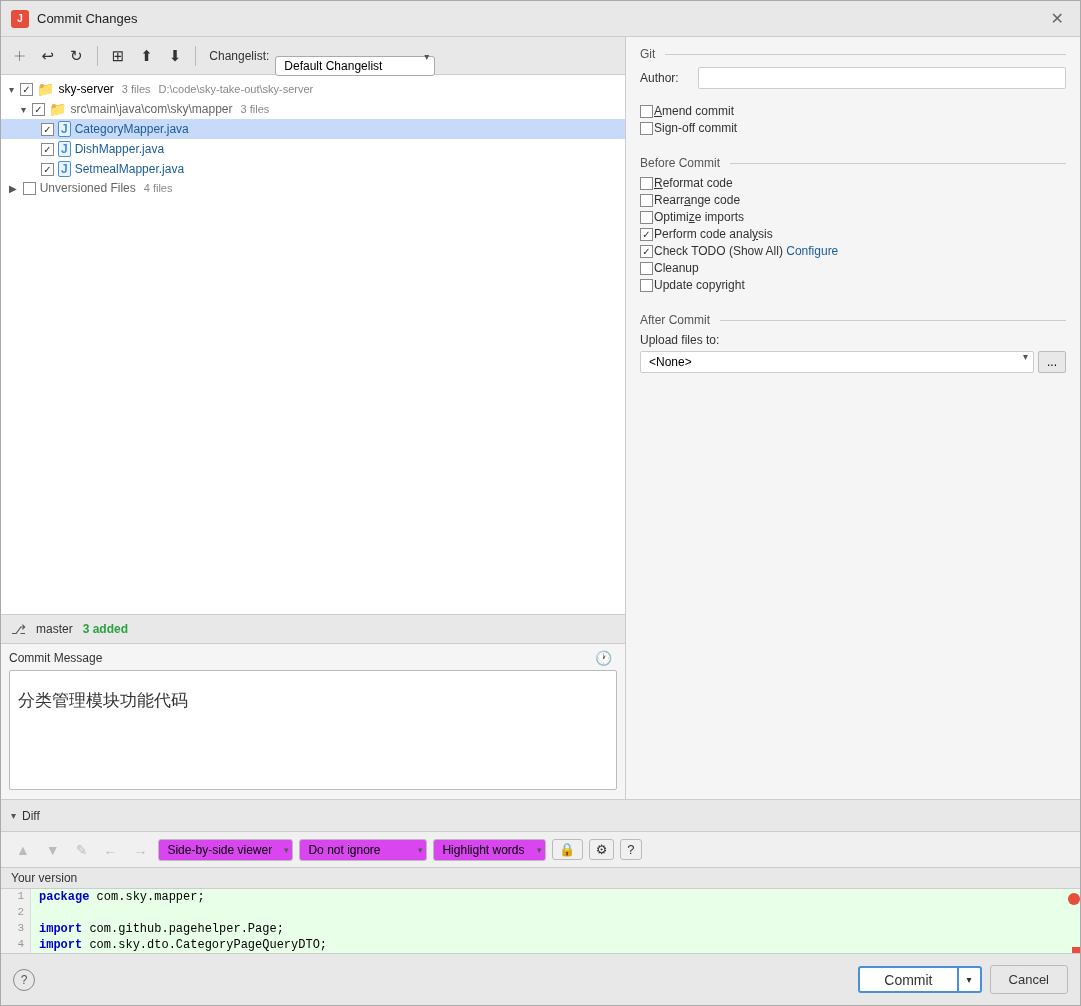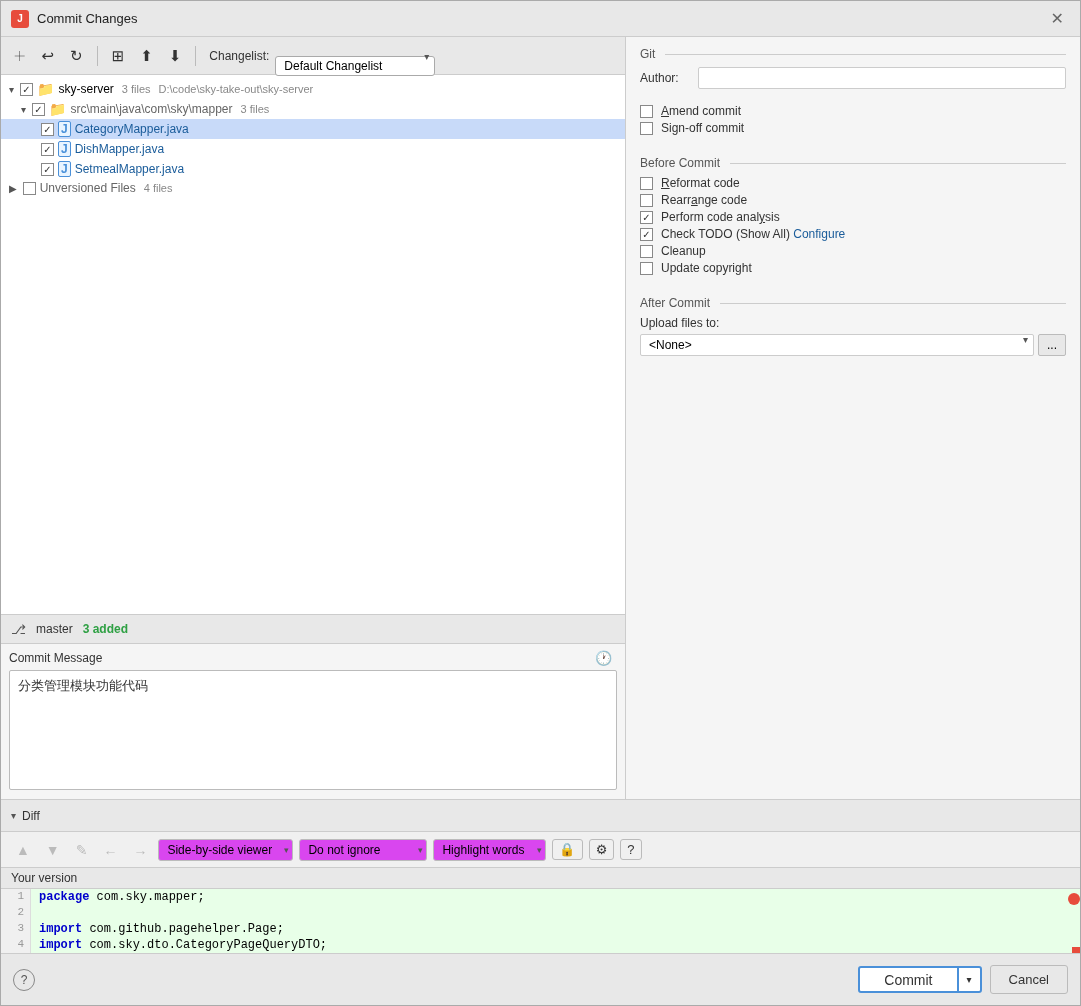--- a/index.html
+++ b/index.html
@@ -239,22 +239,22 @@
     }
     .commit-msg-label {
       font-size: 12px;
       color: #333;
     }
     .commit-textarea {
       width: 100%;
       height: 120px;
       border: 1px solid #bbb;
       border-radius: 2px;
-      padding: 6px 8px;
-      font-size: 13px;
+      padding: 18px 8px;
+      font-size: 17px;
       resize: none;
       font-family: inherit;
       color: #333;
       background: #fff;
     }
     .right-panel {
       flex: 1;
       background: #f5f5f5;
       padding: 10px 14px;
       overflow-y: auto;
@@ -293,21 +293,21 @@
       flex: 1;
       border: 1px solid #ccc;
       border-radius: 2px;
       padding: 3px 6px;
       font-size: 12px;
       background: #fff;
     }
     .checkbox-row {
       display: flex;
       align-items: center;
-      gap: 8px;
+      gap: 1px;
       margin: 3px 0;
     }
     .checkbox-label {
       font-size: 12px;
       color: #333;
     }
     .underline {
       text-decoration: underline;
     }
     .before-commit-title {
@@ -713,20 +713,24 @@
         <div class="before-commit-title">Before Commit</div>
         <div class="checkbox-row">
           <span class="checkbox"></span>
           <span class="checkbox-label"><span class="underline">R</span>eformat code</span>
         </div>
         <div class="checkbox-row">
           <span class="checkbox"></span>
           <span class="checkbox-label">Rearr<span class="underline">a</span>nge code</span>
         </div>
         <div class="checkbox-row">
+          <span class="checkbox"></span>
+          <span class="checkbox-label">Optimi<span class="underline">z</span>e imports</span>
+        </div>
+        <div class="checkbox-row">
           <span class="checkbox checked"></span>
           <span class="checkbox-label">Perform code anal<span class="underline">y</span>sis</span>
         </div>
         <div class="checkbox-row">
           <span class="checkbox checked"></span>
           <span class="checkbox-label">Check TODO (Show All) <a class="configure-link">Configure</a></span>
         </div>
         <div class="checkbox-row">
           <span class="checkbox"></span>
           <span class="checkbox-label">Cleanup</span>

